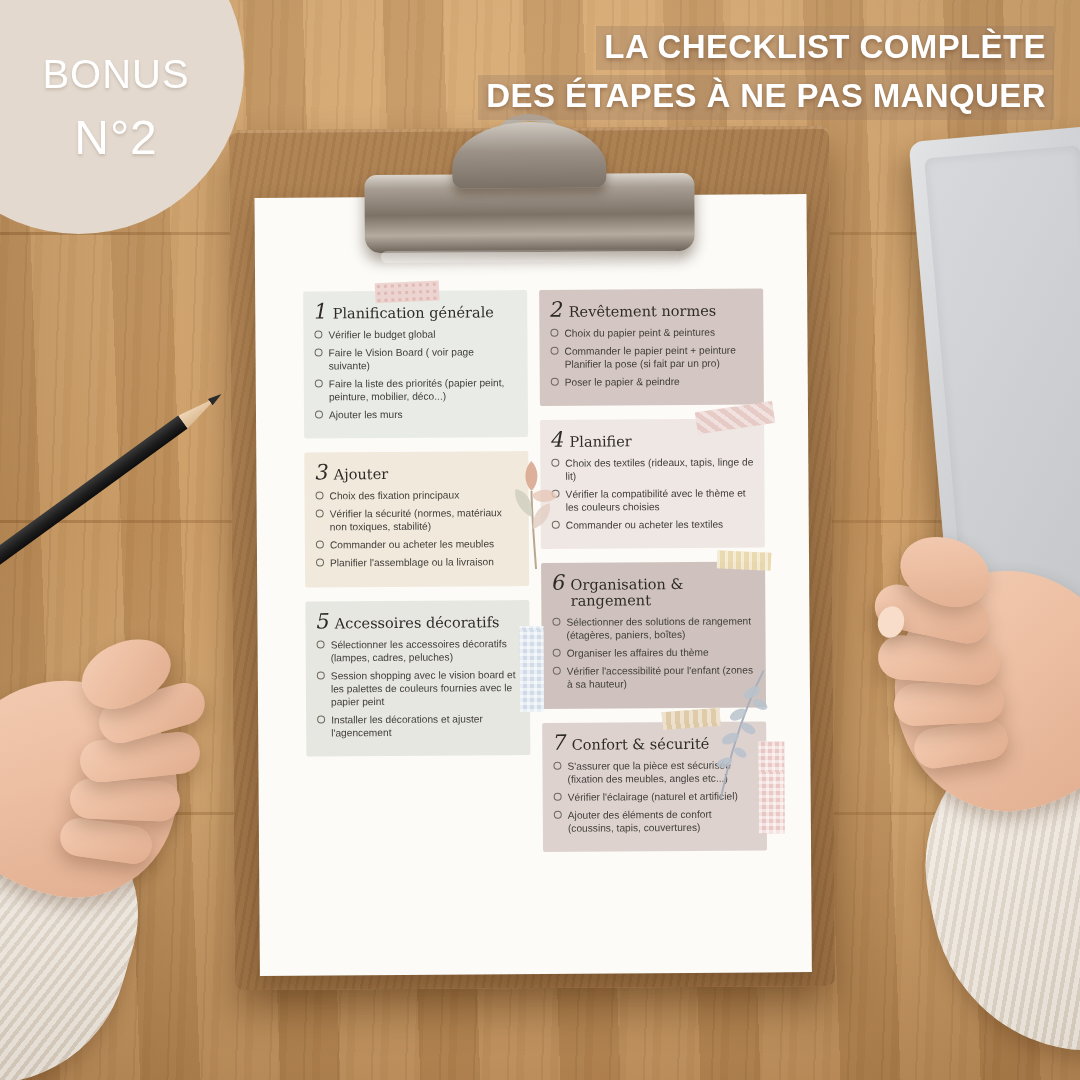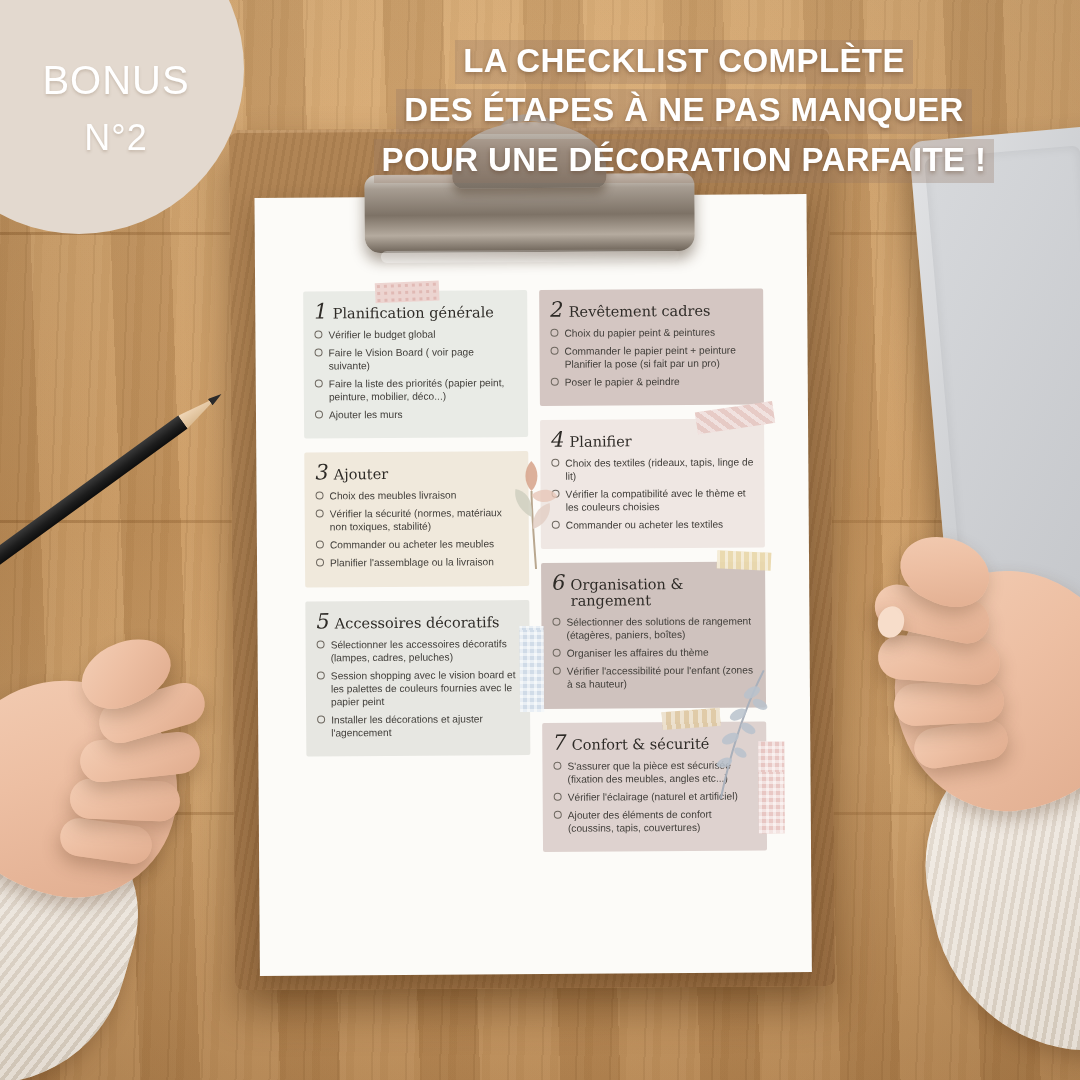--- a/index.html
+++ b/index.html
@@ -310,28 +310,28 @@
   }
   .bonus-badge .b-line {
     color: #ffffff;
     font-weight: normal;
     font-size: 40px;
     letter-spacing: 1px;
     line-height: 1.0;
     text-align: center;
     text-shadow: 0 2px 3px rgba(120,95,70,0.25);
   }
-  .bonus-badge .b-line.b2 { font-size: 36px; margin-top: 20px; }
+  .bonus-badge .b-line.b2 { font-size: 48px; margin-top: 20px; }
 
   
   .headline {
     position: absolute; z-index: 12;
-    right: 26px; top: 40px;
+    right: 26px; top: 26px;
     width: 740px;
-    text-align: center;
+    text-align: right;
   }
   .headline .hl {
     display: inline-block;
     color: #ffffff;
     font-weight: bold;
     font-size: 33px;
     letter-spacing: 0.4px;
     line-height: 1.16;
     padding: 2px 8px 4px 8px;
     margin-bottom: 5px;
@@ -422,21 +422,21 @@
             </div>
 
             <div class="card c3">
               <div class="hdr">
                 <span class="num">3</span>
                 <span class="ttl">Ajouter</span>
               </div>
               <ul class="items">
                 <li>
                     <span class="box"></span>
-                    <span>Choix des meubles livraison</span>
+                    <span>Choix des fixation principaux</span>
                   </li>
                 <li>
                     <span class="box"></span>
                     <span>Vérifier la sécurité (normes, matériaux non toxiques, stabilité)</span>
                   </li>
                 <li>
                     <span class="box"></span>
                     <span>Commander ou acheter les meubles</span>
                   </li>
                 <li>
@@ -468,21 +468,21 @@
               </ul>
             </div>
 
           </div>
 
           <div class="col right">
 
             <div class="card c2">
               <div class="hdr">
                 <span class="num">2</span>
-                <span class="ttl">Revêtement cadres</span>
+                <span class="ttl">Revêtement normes</span>
               </div>
               <ul class="items">
                 <li>
                     <span class="box"></span>
                     <span>Choix du papier peint &amp; peintures</span>
                   </li>
                 <li>
                     <span class="box"></span>
                     <span>Commander le papier peint + peinture Planifier la pose (si fait par un pro)</span>
                   </li>
@@ -599,16 +599,15 @@
   </div>
 
   <div class="bonus-badge">
     <div class="b-line b1">BONUS</div>
     <div class="b-line b2">N°2</div>
   </div>
 
   <div class="headline">
     <div><span class="hl">LA CHECKLIST COMPLÈTE</span></div>
     <div><span class="hl">DES ÉTAPES À NE PAS MANQUER</span></div>
-    <div><span class="hl">POUR UNE DÉCORATION PARFAITE !</span></div>
   </div>
 
 </div>
 
 </body></html>

